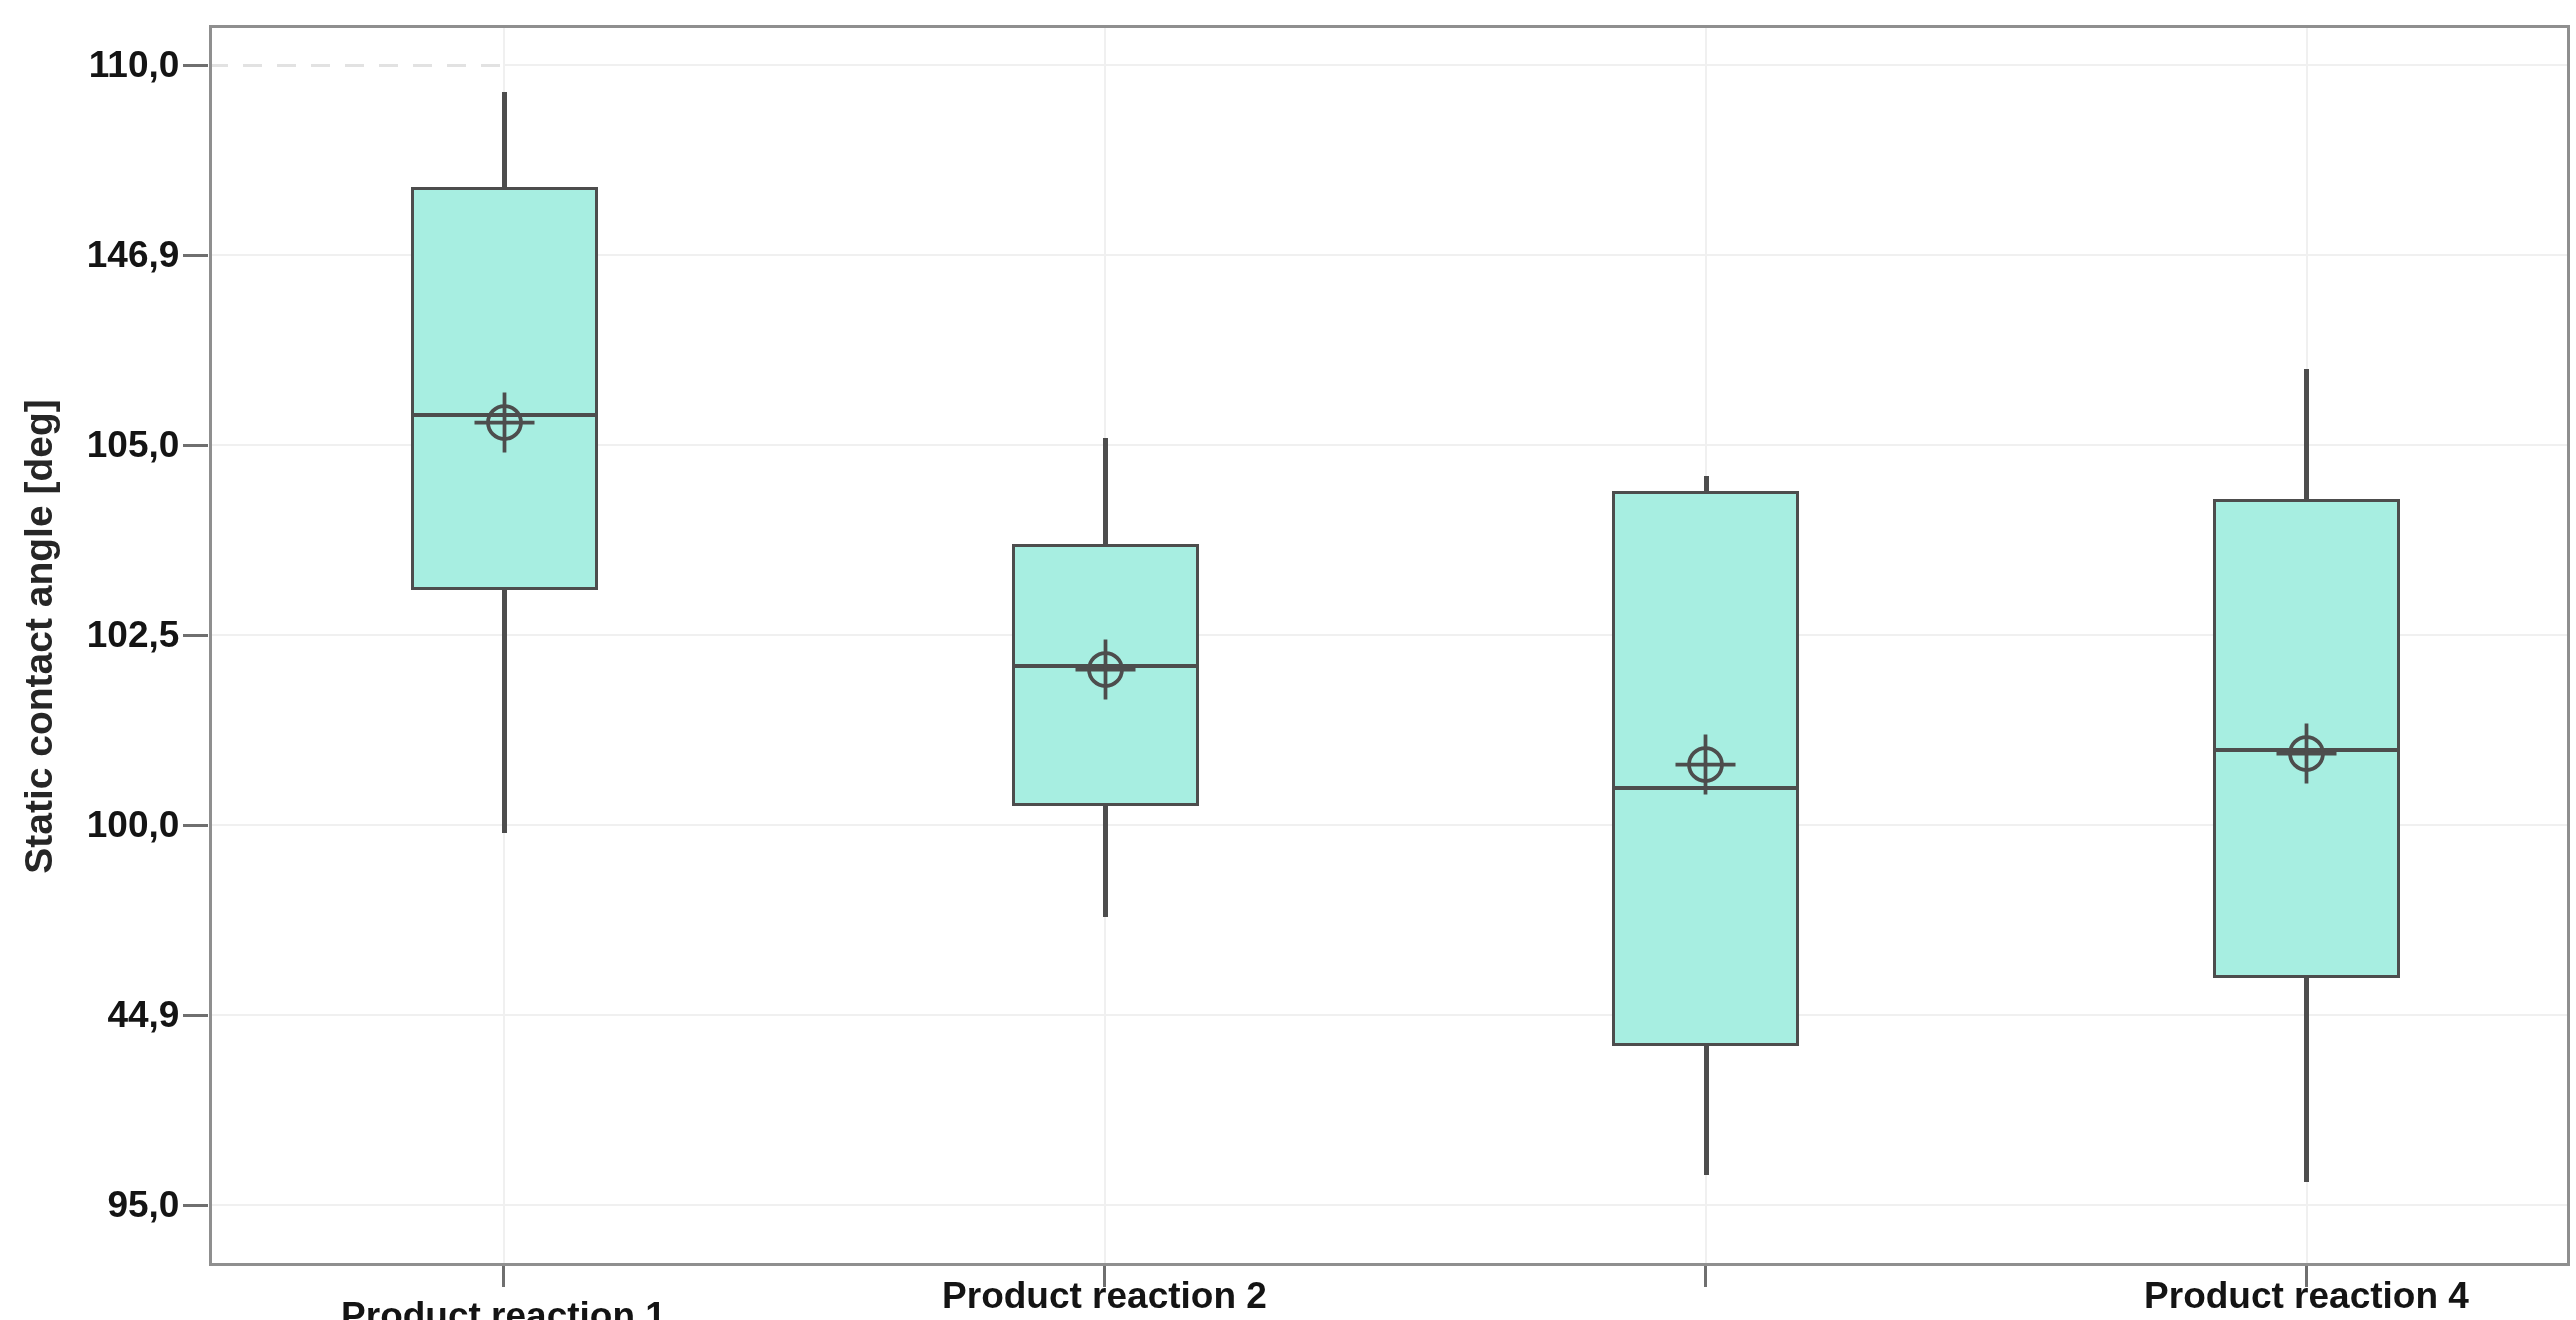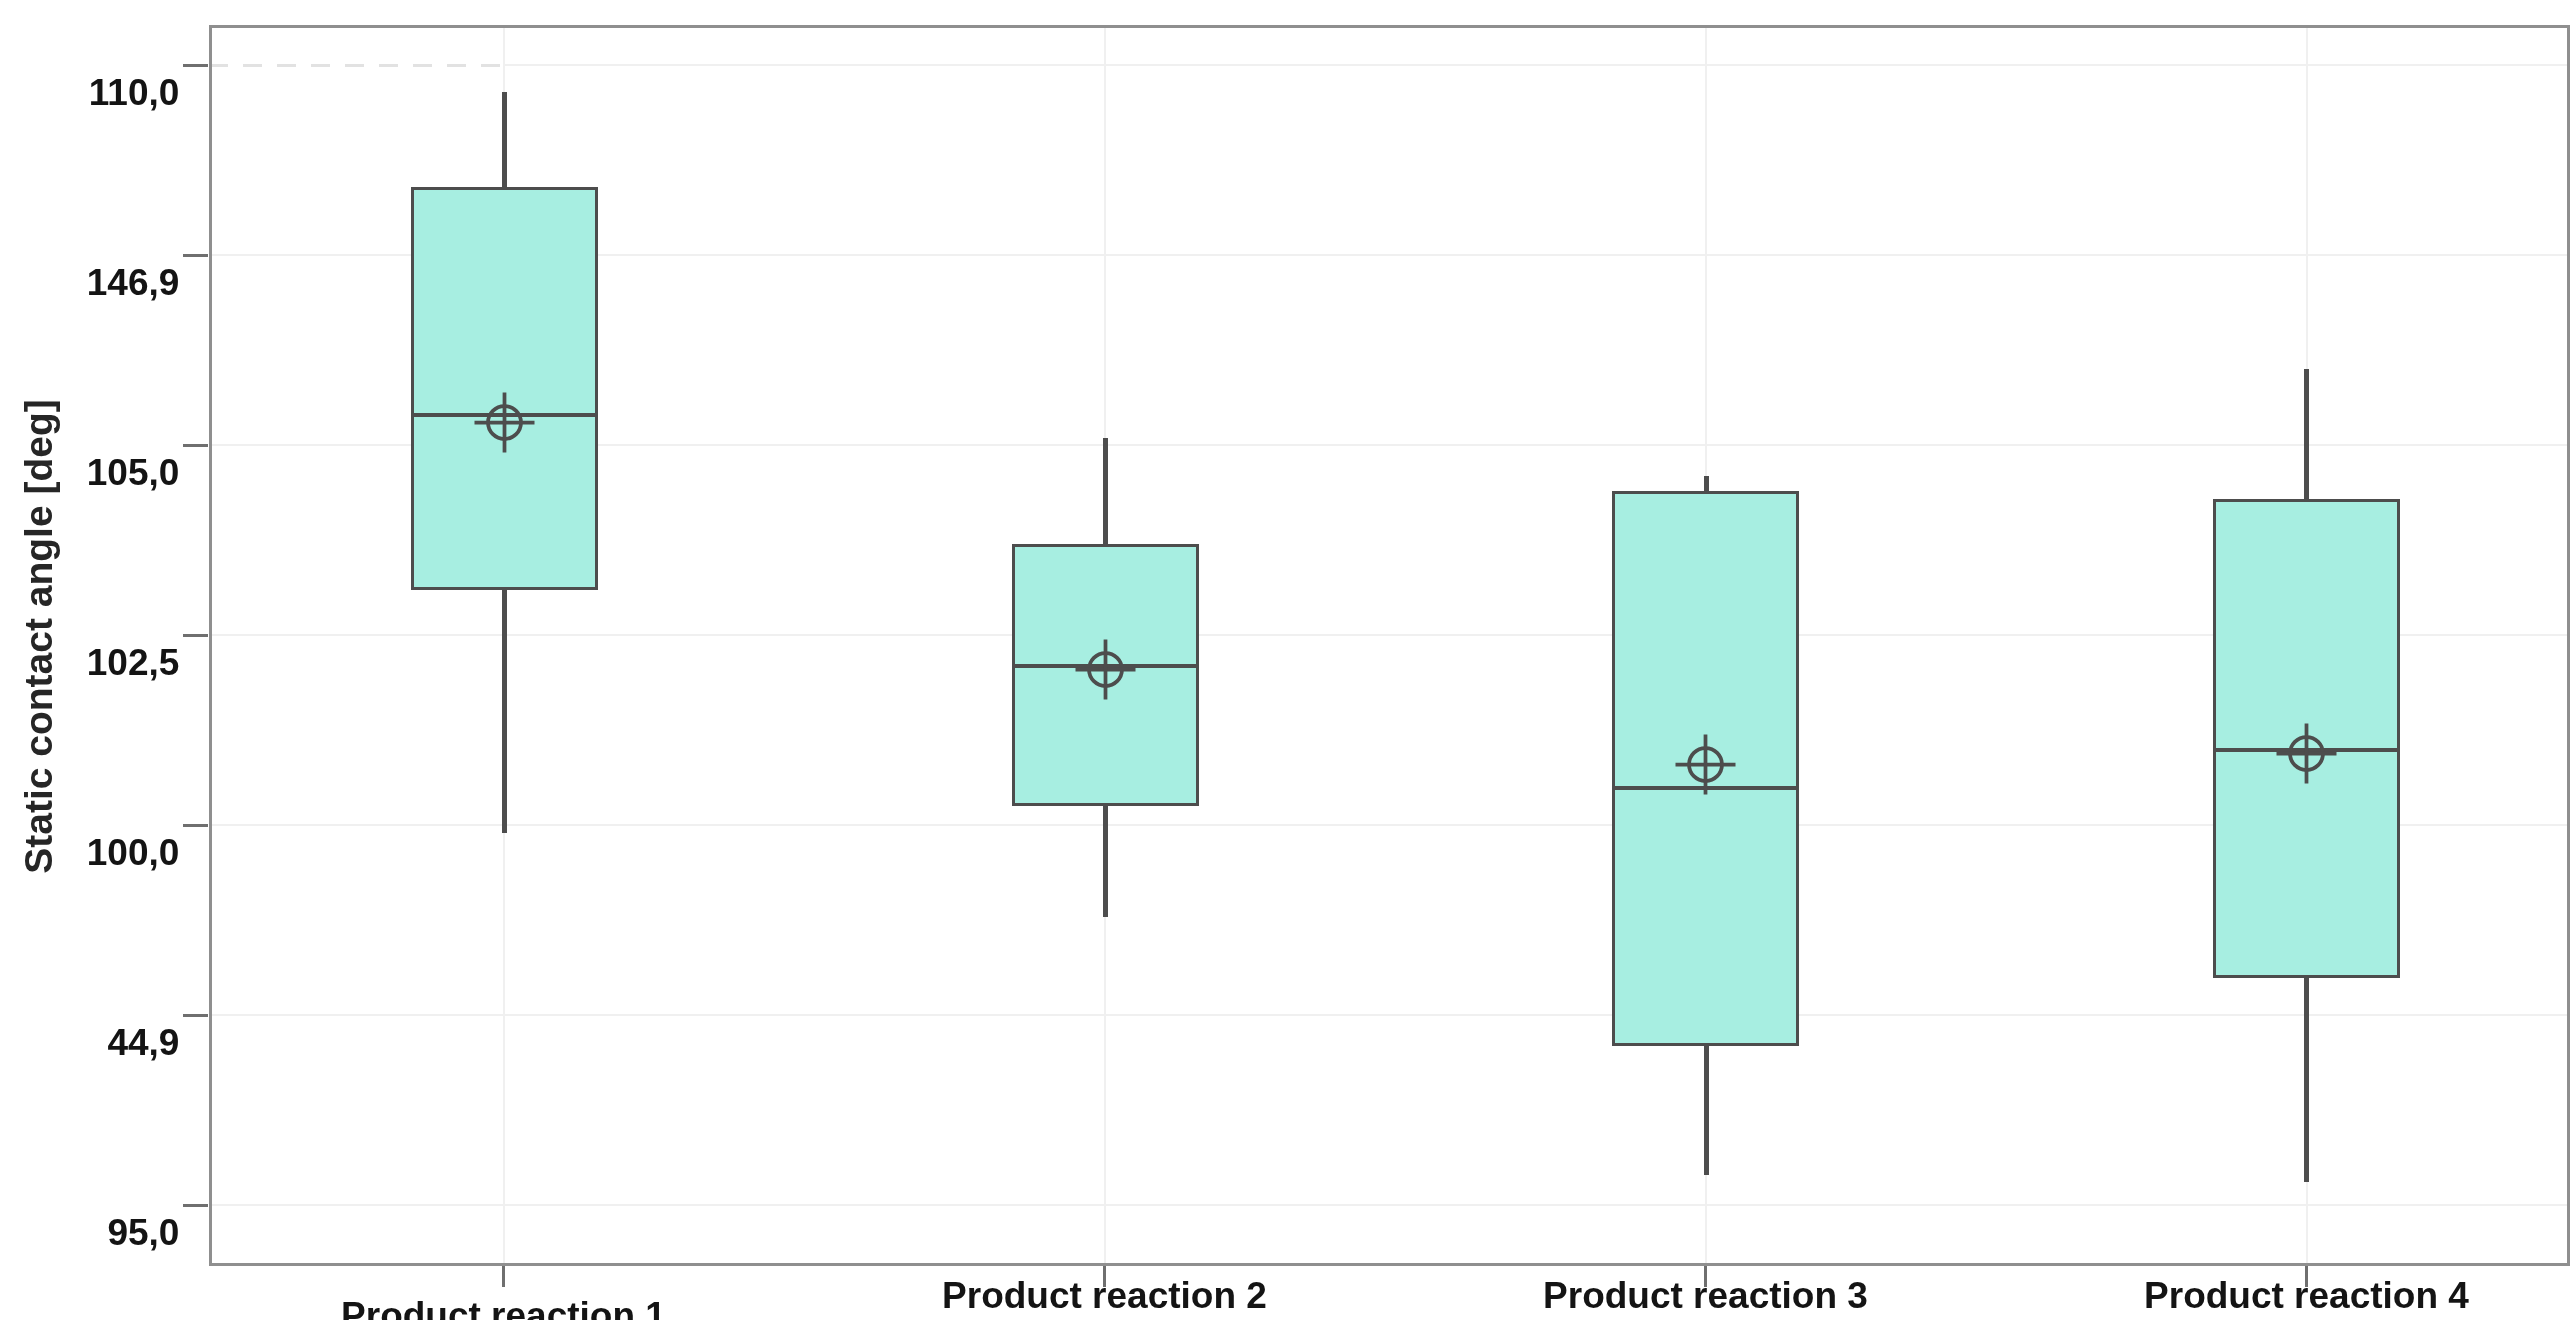--- a/index.html
+++ b/index.html
@@ -34,21 +34,21 @@
     position:absolute;
     background:#a7eee1;
     border:3.7px solid #4d4d4d;
     box-sizing:border-box;
   }
   .median{position:absolute;height:3.7px;background:#4d4d4d;}
   .mean{position:absolute;width:63px;height:63px;}
   .ytick{position:absolute;left:183px;width:25.4px;height:3px;background:#6f6f6f;}
   .yticklabel{
     position:absolute;left:22.4px;width:157px;height:46px;line-height:46px;
-    text-align:right;font-size:37px;font-weight:bold;color:#141414;margin-top:28px;
+    text-align:right;font-size:37px;font-weight:bold;color:#141414;
   }
   .xtick{position:absolute;width:3px;height:21px;top:1266px;background:#6f6f6f;}
   .xticklabel{
     position:absolute;width:523px;height:46px;line-height:46px;top:1273px;
     text-align:center;font-size:37px;font-weight:bold;color:#141414;
   }
   #y-title{
     position:absolute;
     left:-582px;top:614px;width:1241px;height:45px;
     line-height:45px;text-align:center;
@@ -120,17 +120,16 @@
     <div class="yticklabel" style="top: 802px;">100,0</div>
     <div class="ytick" style="top: 1014px;"></div>
     <div class="yticklabel" style="top: 992px;">44,9</div>
     <div class="ytick" style="top: 1204px;"></div>
     <div class="yticklabel" style="top: 1182px;">95,0</div>
     <div class="xtick" style="left: 502px;"></div>
     <div class="xticklabel" style="left: 242px; margin-top: 20px;">Product reaction 1</div>
     <div class="xtick" style="left: 1103px;"></div>
     <div class="xticklabel" style="left: 843px;">Product reaction 2</div>
     <div class="xtick" style="left: 1704px;"></div>
-    <div class="xticklabel" style="left: 1444px;">Product reaction 3</div>
     <div class="xtick" style="left: 2305px;"></div>
     <div class="xticklabel" style="left: 2045px;">Product reaction 4</div>
   </div>
 
 
 </body></html>

